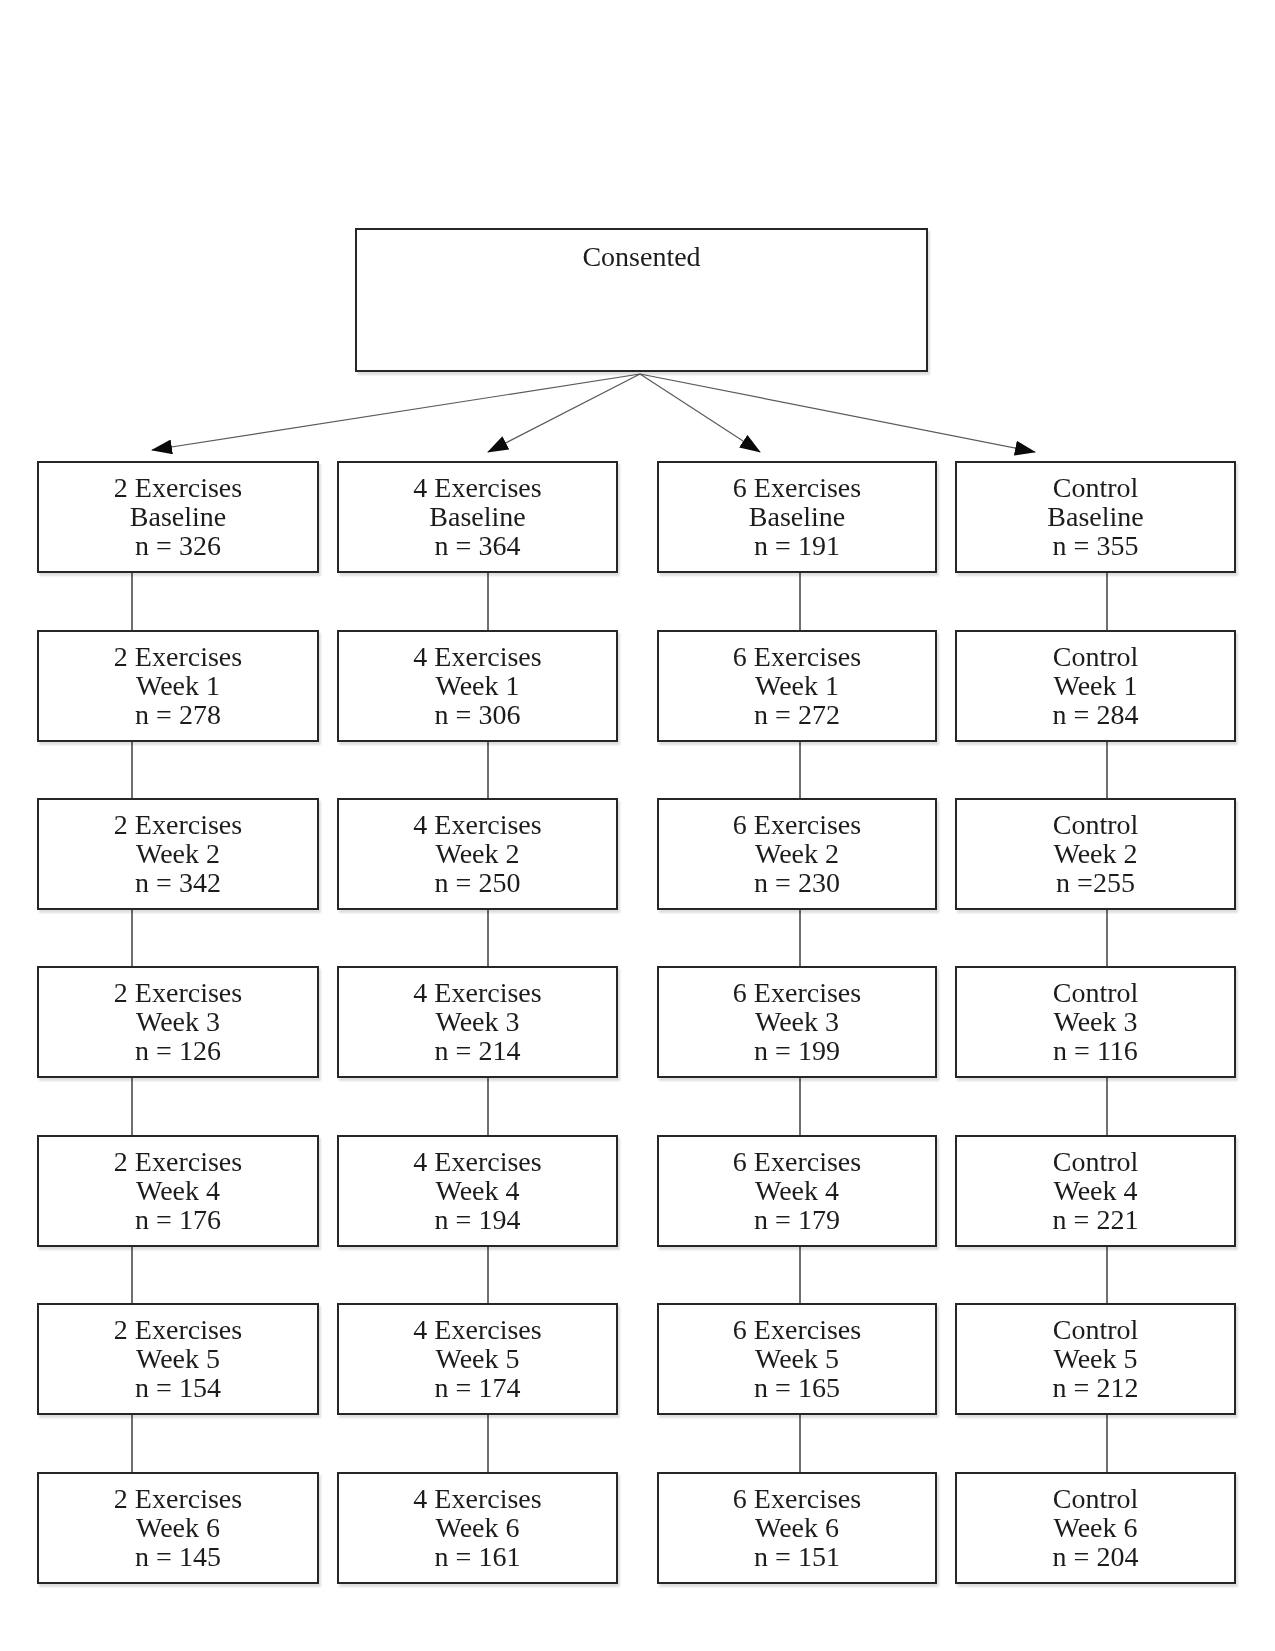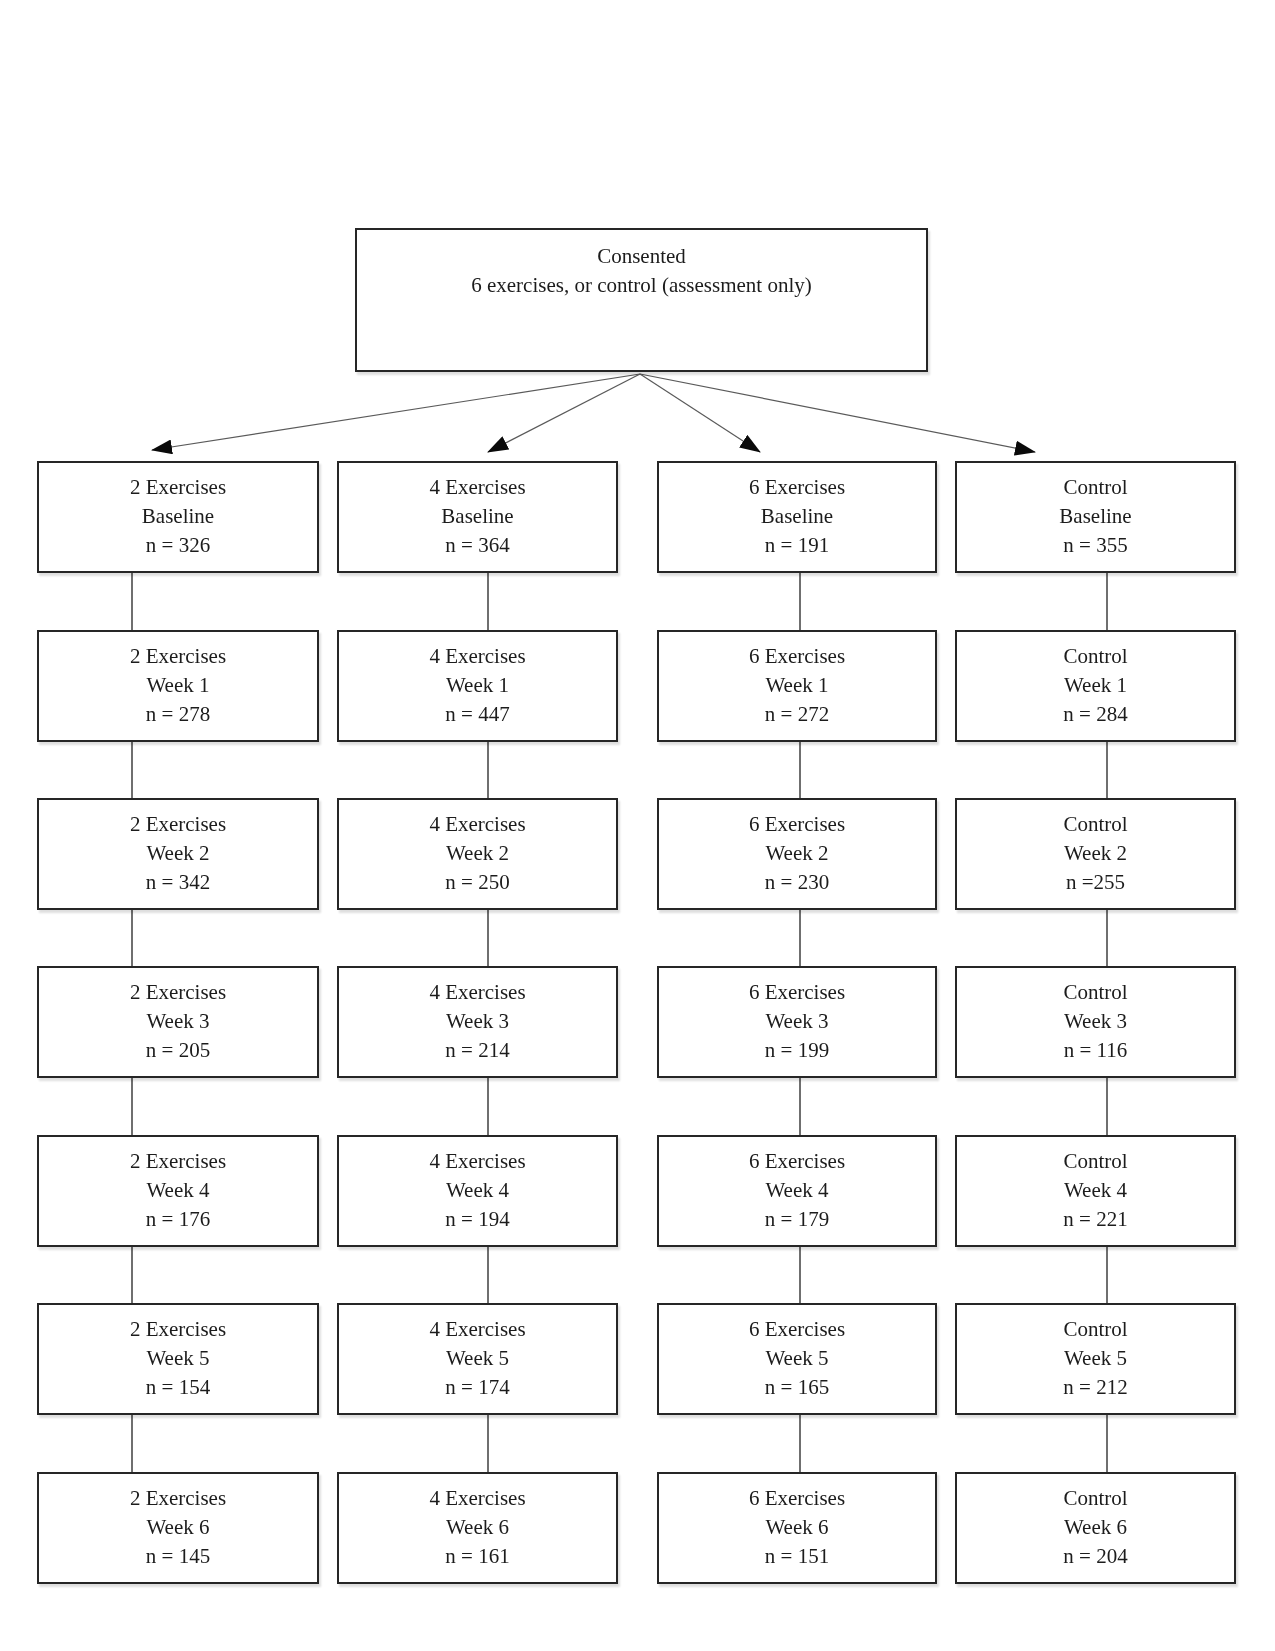--- a/index.html
+++ b/index.html
@@ -5,21 +5,21 @@
   html,body{margin:0;padding:0;background:#ffffff;}
   .canvas{
     position:relative;width:1275px;height:1651px;background:#ffffff;
     font-family:"Liberation Serif","DejaVu Serif",serif;color:#1c1c1c;
     overflow:hidden;
   }
   .connectors{position:absolute;left:0;top:0;z-index:1;}
   .node{
     position:absolute;z-index:2;box-sizing:border-box;
     border:2px solid #262626;background:#ffffff;
-    text-align:center;font-size:21px;line-height:29px;
+    text-align:center;font-size:28px;line-height:29px;
     box-shadow:2px 3px 2px rgba(0,0,0,0.13);
     height:112px;padding-top:10px;
   }
   .node.topbox{height:144px;padding-top:12px;}
   .ln{white-space:nowrap;}
 </style>
 </head>
 <body>
 
 <div class="canvas">
@@ -59,42 +59,41 @@
       <line x1="1107" y1="742" x2="1107" y2="798"></line>
       <line x1="1107" y1="910" x2="1107" y2="966"></line>
       <line x1="1107" y1="1078" x2="1107" y2="1135"></line>
       <line x1="1107" y1="1247" x2="1107" y2="1303"></line>
       <line x1="1107" y1="1415" x2="1107" y2="1472"></line>
     </g>
   </svg>
 
   <div class="node topbox" style="left:355px;top:228px;width:573px;">
     <div class="ln">Consented</div>
-    <div class="ln">6 exercises, or control (assessment only)</div>
   </div>
 
   <div class="node" style="left:37px;top:461px;width:282px;">
     <div class="ln">2 Exercises</div>
     <div class="ln">Baseline</div>
     <div class="ln">n = 326</div>
   </div>
   <div class="node" style="left:37px;top:630px;width:282px;">
     <div class="ln">2 Exercises</div>
     <div class="ln">Week 1</div>
     <div class="ln">n = 278</div>
   </div>
   <div class="node" style="left:37px;top:798px;width:282px;">
     <div class="ln">2 Exercises</div>
     <div class="ln">Week 2</div>
     <div class="ln">n = 342</div>
   </div>
   <div class="node" style="left:37px;top:966px;width:282px;">
     <div class="ln">2 Exercises</div>
     <div class="ln">Week 3</div>
-    <div class="ln">n = 205</div>
+    <div class="ln">n = 126</div>
   </div>
   <div class="node" style="left:37px;top:1135px;width:282px;">
     <div class="ln">2 Exercises</div>
     <div class="ln">Week 4</div>
     <div class="ln">n = 176</div>
   </div>
   <div class="node" style="left:37px;top:1303px;width:282px;">
     <div class="ln">2 Exercises</div>
     <div class="ln">Week 5</div>
     <div class="ln">n = 154</div>
@@ -106,21 +105,21 @@
   </div>
 
   <div class="node" style="left:337px;top:461px;width:281px;">
     <div class="ln">4 Exercises</div>
     <div class="ln">Baseline</div>
     <div class="ln">n = 364</div>
   </div>
   <div class="node" style="left:337px;top:630px;width:281px;">
     <div class="ln">4 Exercises</div>
     <div class="ln">Week 1</div>
-    <div class="ln">n = 447</div>
+    <div class="ln">n = 306</div>
   </div>
   <div class="node" style="left:337px;top:798px;width:281px;">
     <div class="ln">4 Exercises</div>
     <div class="ln">Week 2</div>
     <div class="ln">n = 250</div>
   </div>
   <div class="node" style="left:337px;top:966px;width:281px;">
     <div class="ln">4 Exercises</div>
     <div class="ln">Week 3</div>
     <div class="ln">n = 214</div>

